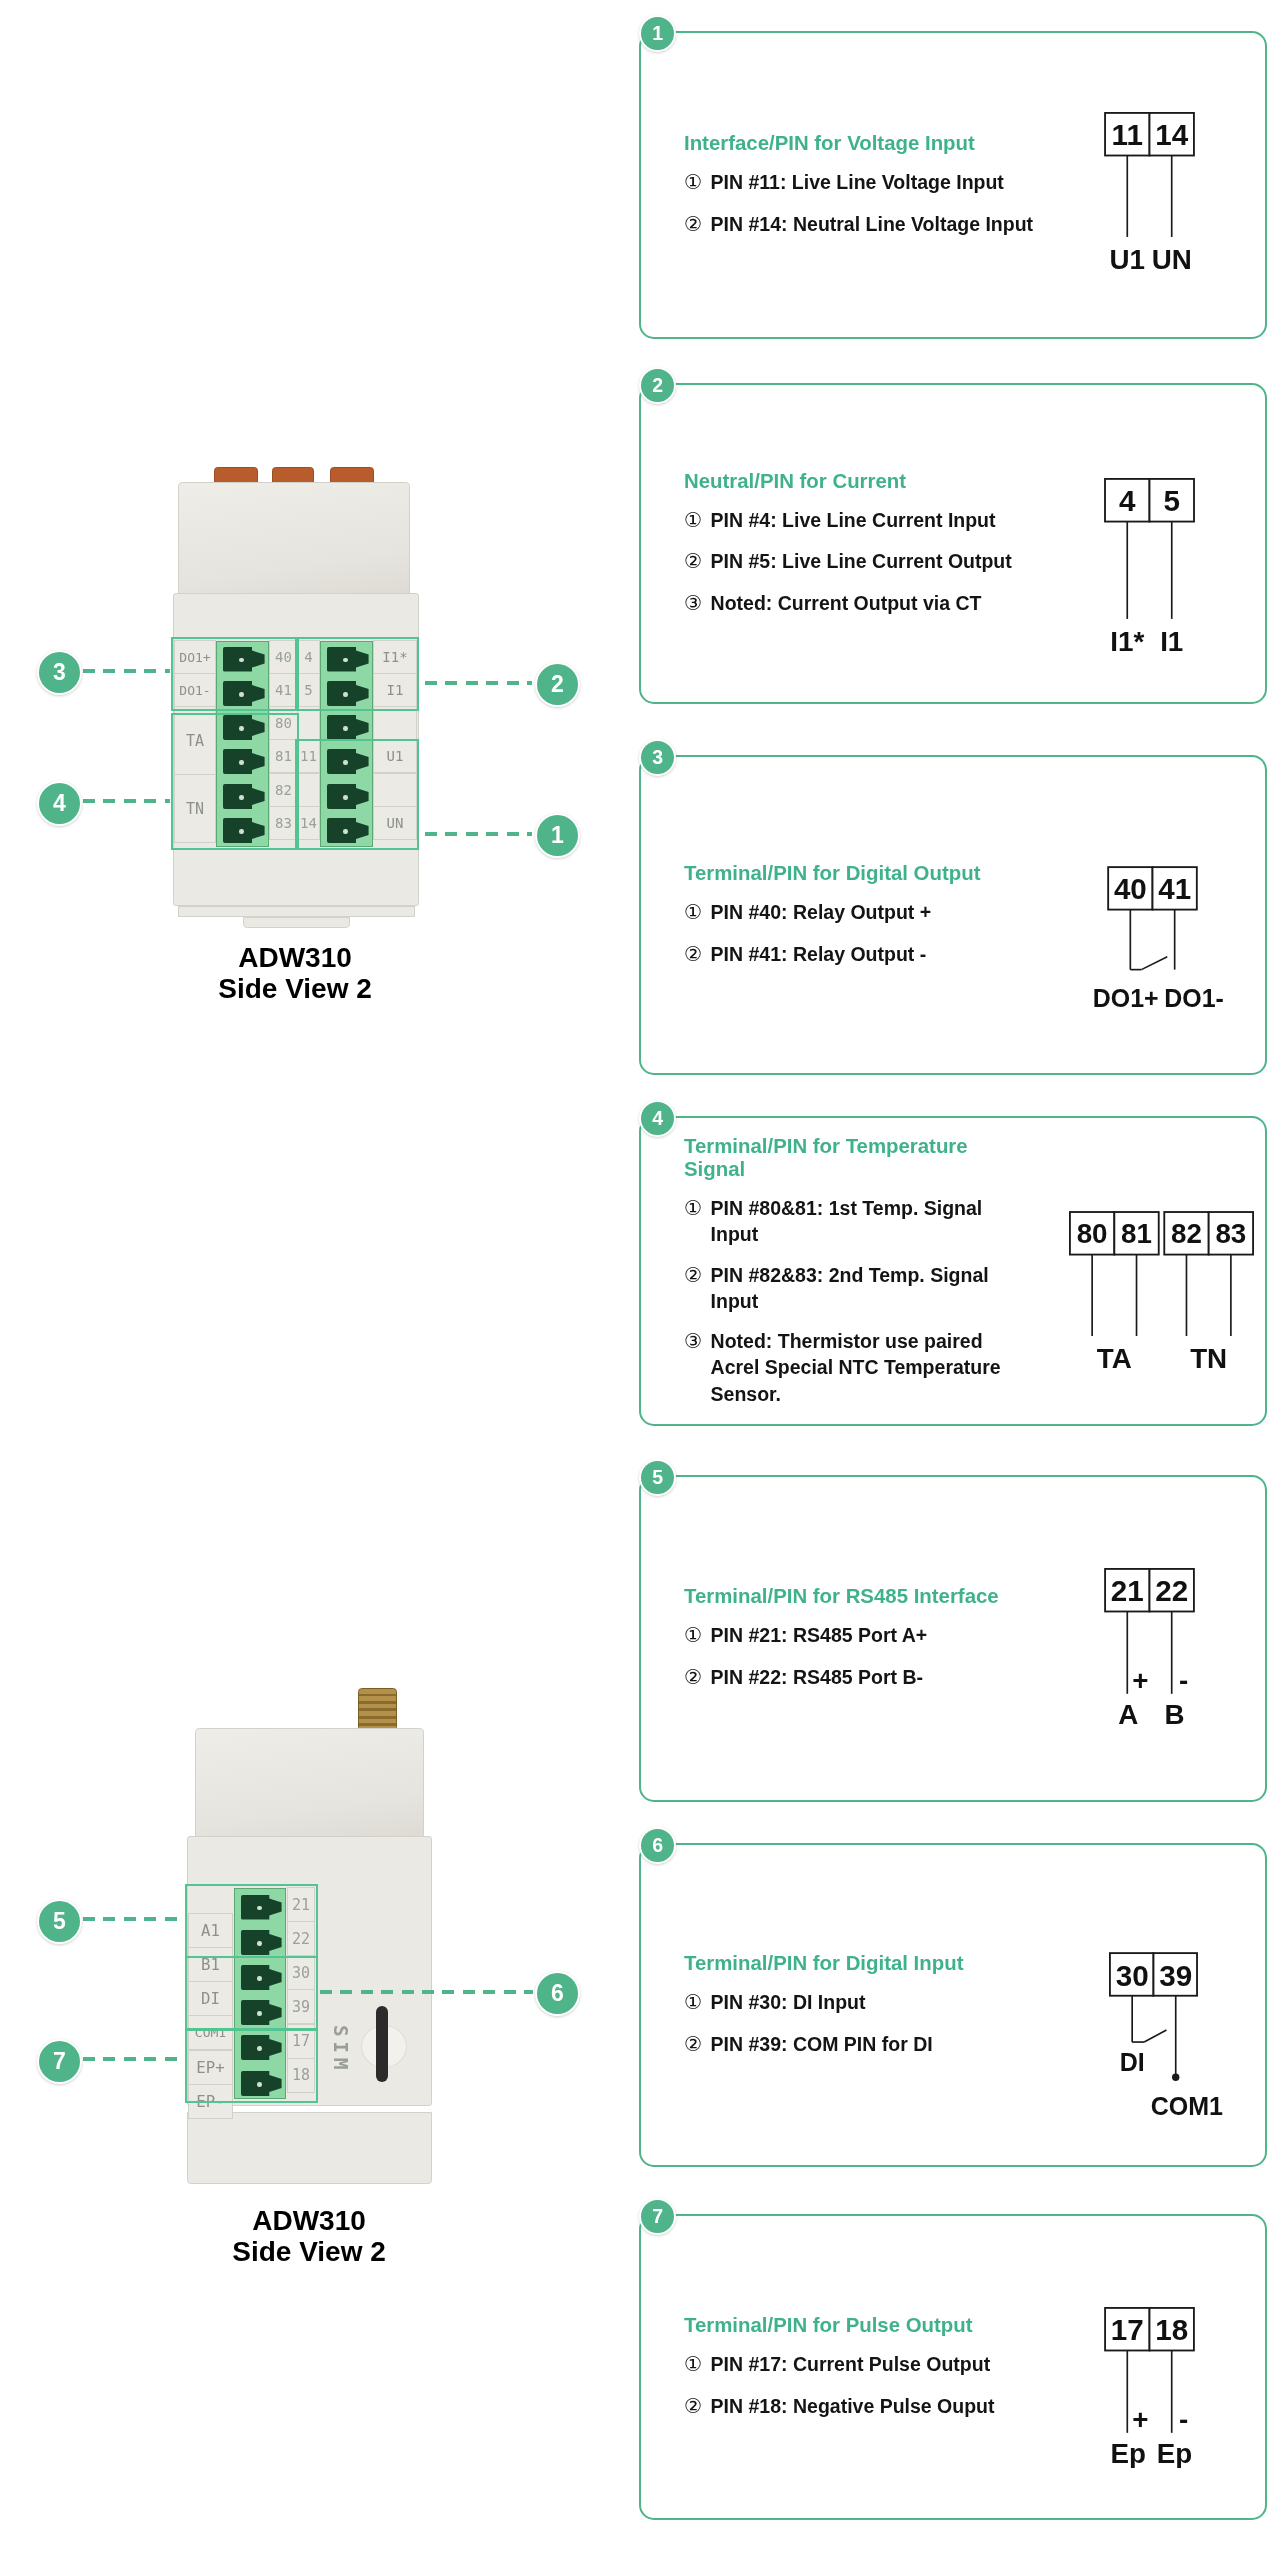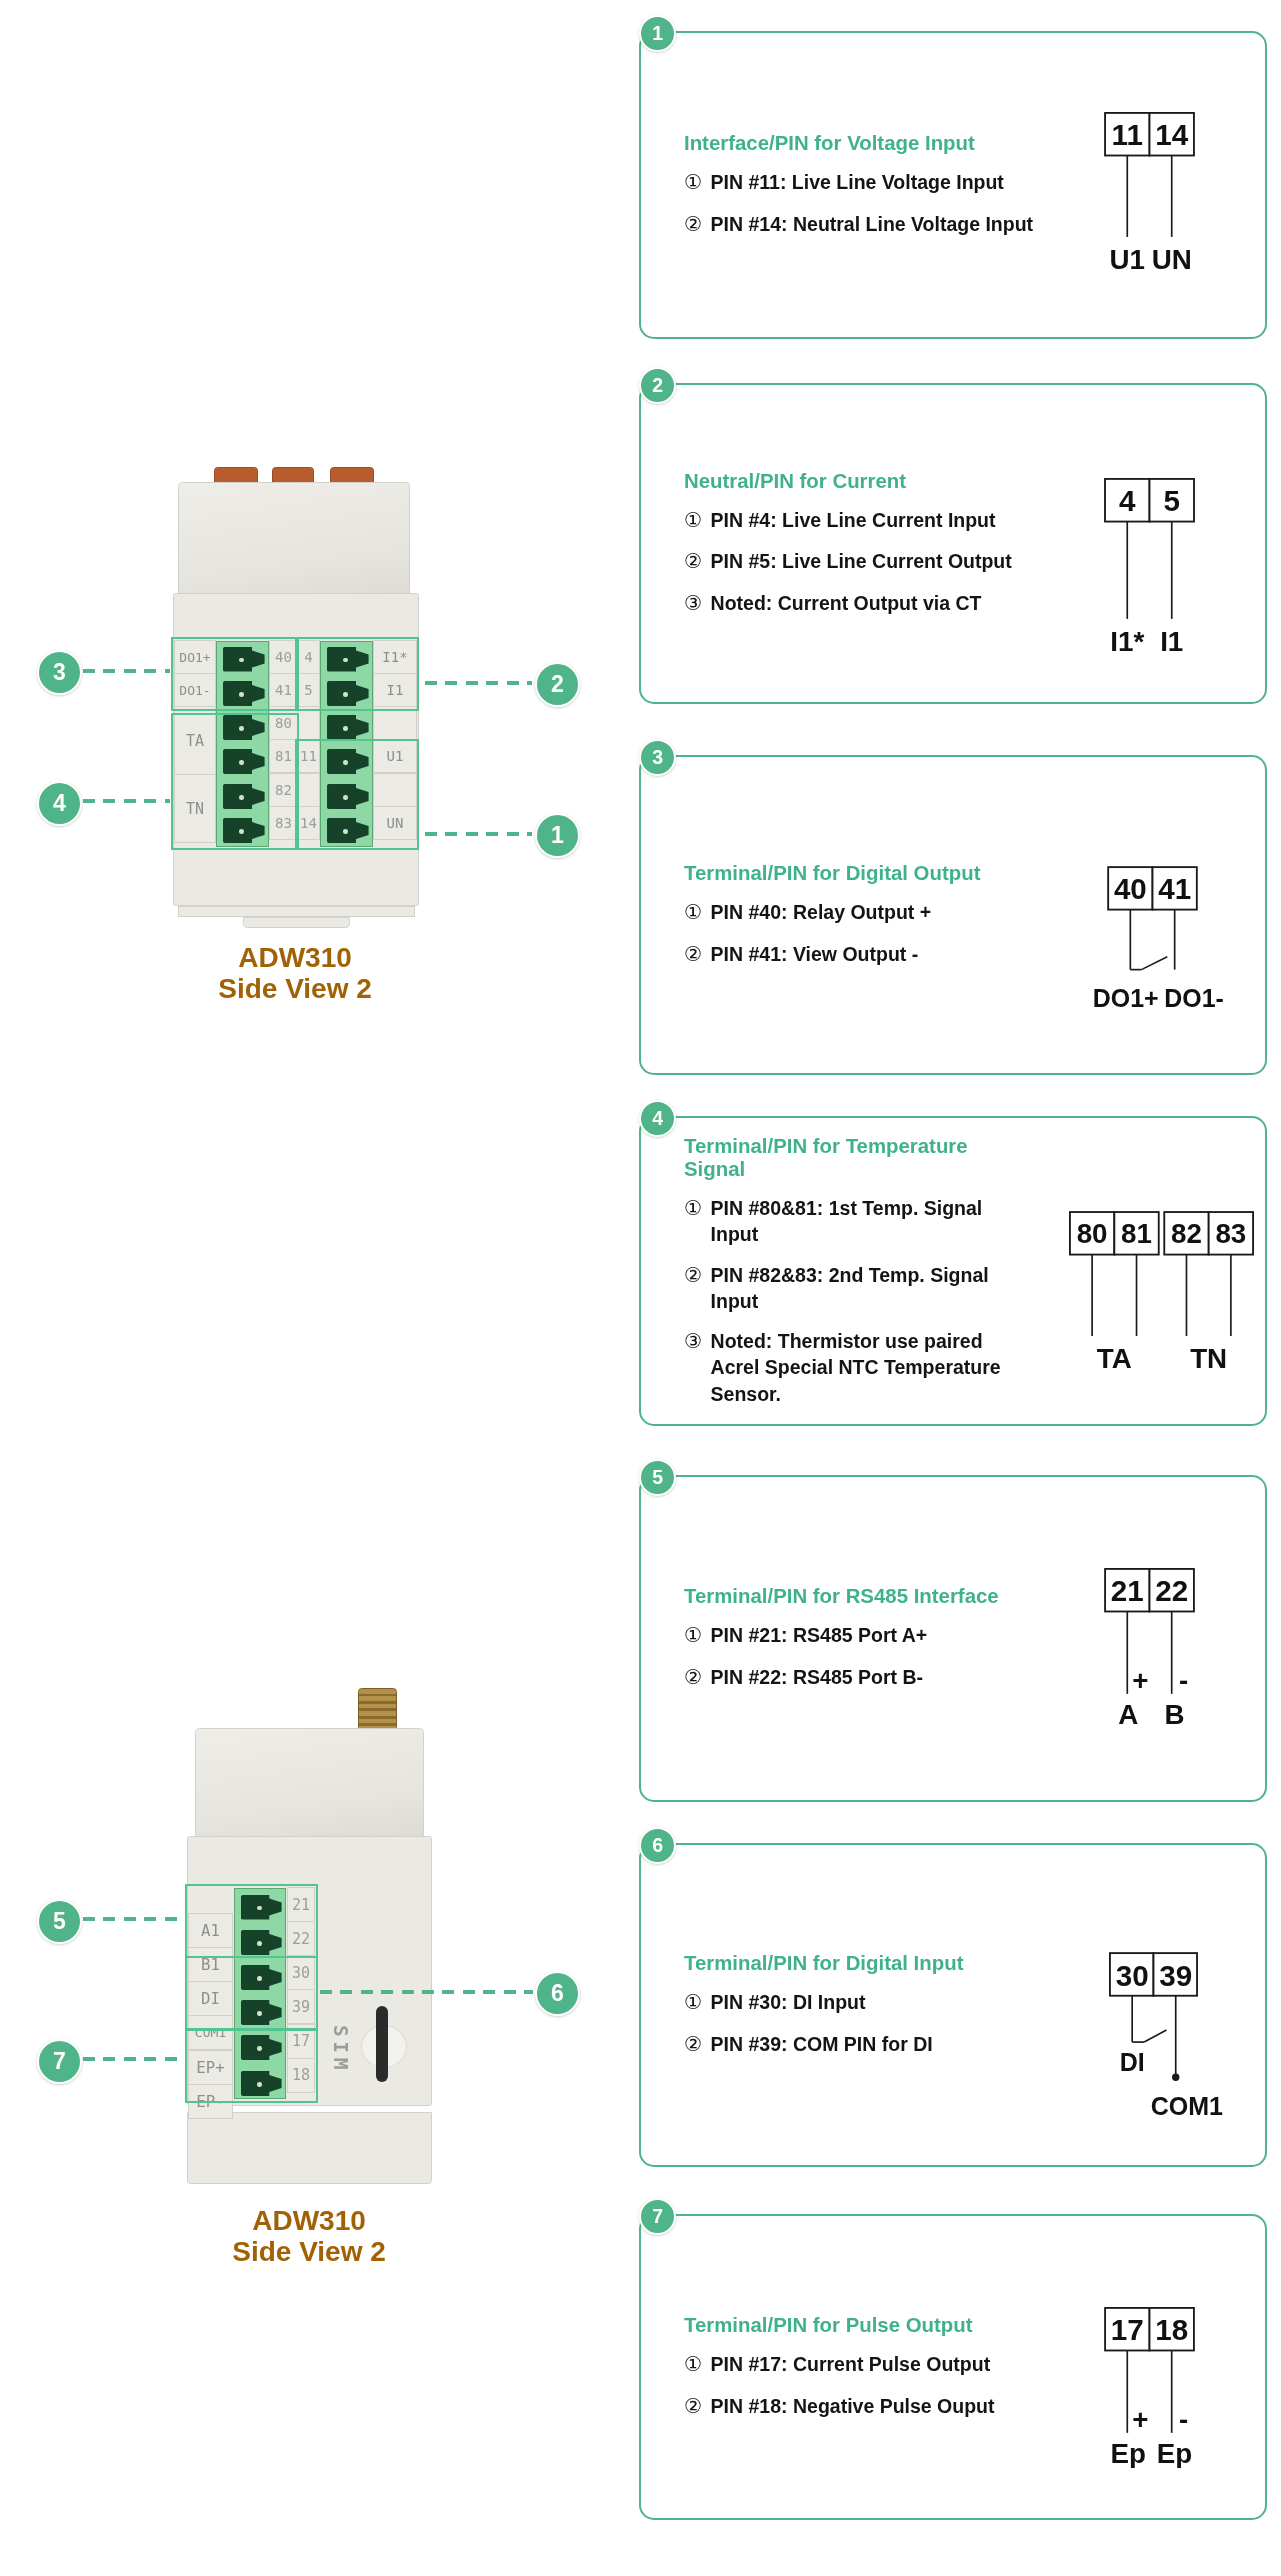--- a/index.html
+++ b/index.html
@@ -48,21 +48,21 @@
              clip-path:polygon(0 0,70% 0,70% 16%,100% 32%,100% 68%,70% 84%,70% 100%,0 100%);}
   .connector::after{content:"";position:absolute;left:40%;top:44%;width:4.6px;height:4.6px;
                     border-radius:50%;background:#cfe0d2;}
   .hl{position:absolute;border:2.8px solid #52C492;box-sizing:border-box;}
   .callout{position:absolute;width:41px;height:41px;border-radius:50%;background:#4FB489;
            border:2.8px solid #ffffff;box-shadow:0 0.9px 2.8px rgba(0,0,0,.2);color:#fff;
            font-size:23px;font-weight:bold;display:flex;align-items:center;justify-content:center;
            box-sizing:content-box;}
   .dash{position:absolute;height:3.7px;
         background:repeating-linear-gradient(90deg,#4FB489 0 12px,transparent 12px 20.4px);}
-  .caption{position:absolute;width:278px;text-align:center;font-weight:bold;color:#a16207;
+  .caption{position:absolute;width:278px;text-align:center;font-weight:bold;color:#000000;
            font-size:28px;line-height:1.1;}
   .antenna{position:absolute;background:repeating-linear-gradient(180deg,#b3914a 0 4.6px,#8a6b2e 4.6px 7.4px);
            border:0.9px solid #7a5e24;border-radius:3.7px;box-sizing:border-box;}
   .sim-oval{position:absolute;background:#f2f1ed;border:0.9px solid #dedcd5;border-radius:50%;}
   .sim-slot{position:absolute;background:#2b2b2b;border-radius:6.5px;}
   .sim-text{position:absolute;display:flex;align-items:center;justify-content:center;
             font-family:"DejaVu Sans Mono",monospace;font-weight:bold;font-size:19.5px;
             color:#9a9e98;letter-spacing:4.6px;transform:rotate(90deg);}
 </style>
 </head>
@@ -262,21 +262,21 @@
   <div class="card" style="top:755px;height:320px;">
     <div class="badge">3</div>
     <div class="card-content">
       <div class="card-title">Terminal/PIN for Digital Output</div>
       <div class="card-item">
         <span class="marker">①</span>
         <span>PIN #40: Relay Output +</span>
       </div>
       <div class="card-item">
         <span class="marker">②</span>
-        <span>PIN #41: View Output -</span>
+        <span>PIN #41: Relay Output -</span>
       </div>
     </div>
     <svg class="diagram" style="left:433px;top:109px;" width="157" height="150" viewBox="0 0 170 162">
       <rect class="tcell" x="37" y="1" width="48" height="46"></rect>
       <rect class="tcell" x="85" y="1" width="48" height="46"></rect>
       <text class="tnum" x="61" y="36">40</text>
       <text class="tnum" x="109" y="36">41</text>
       <line class="tline" x1="61" y1="47" x2="61" y2="112"></line>
       <line class="tline" x1="61" y1="112" x2="73" y2="112"></line>
       <line class="tline" x1="73" y1="112" x2="101" y2="98"></line>

